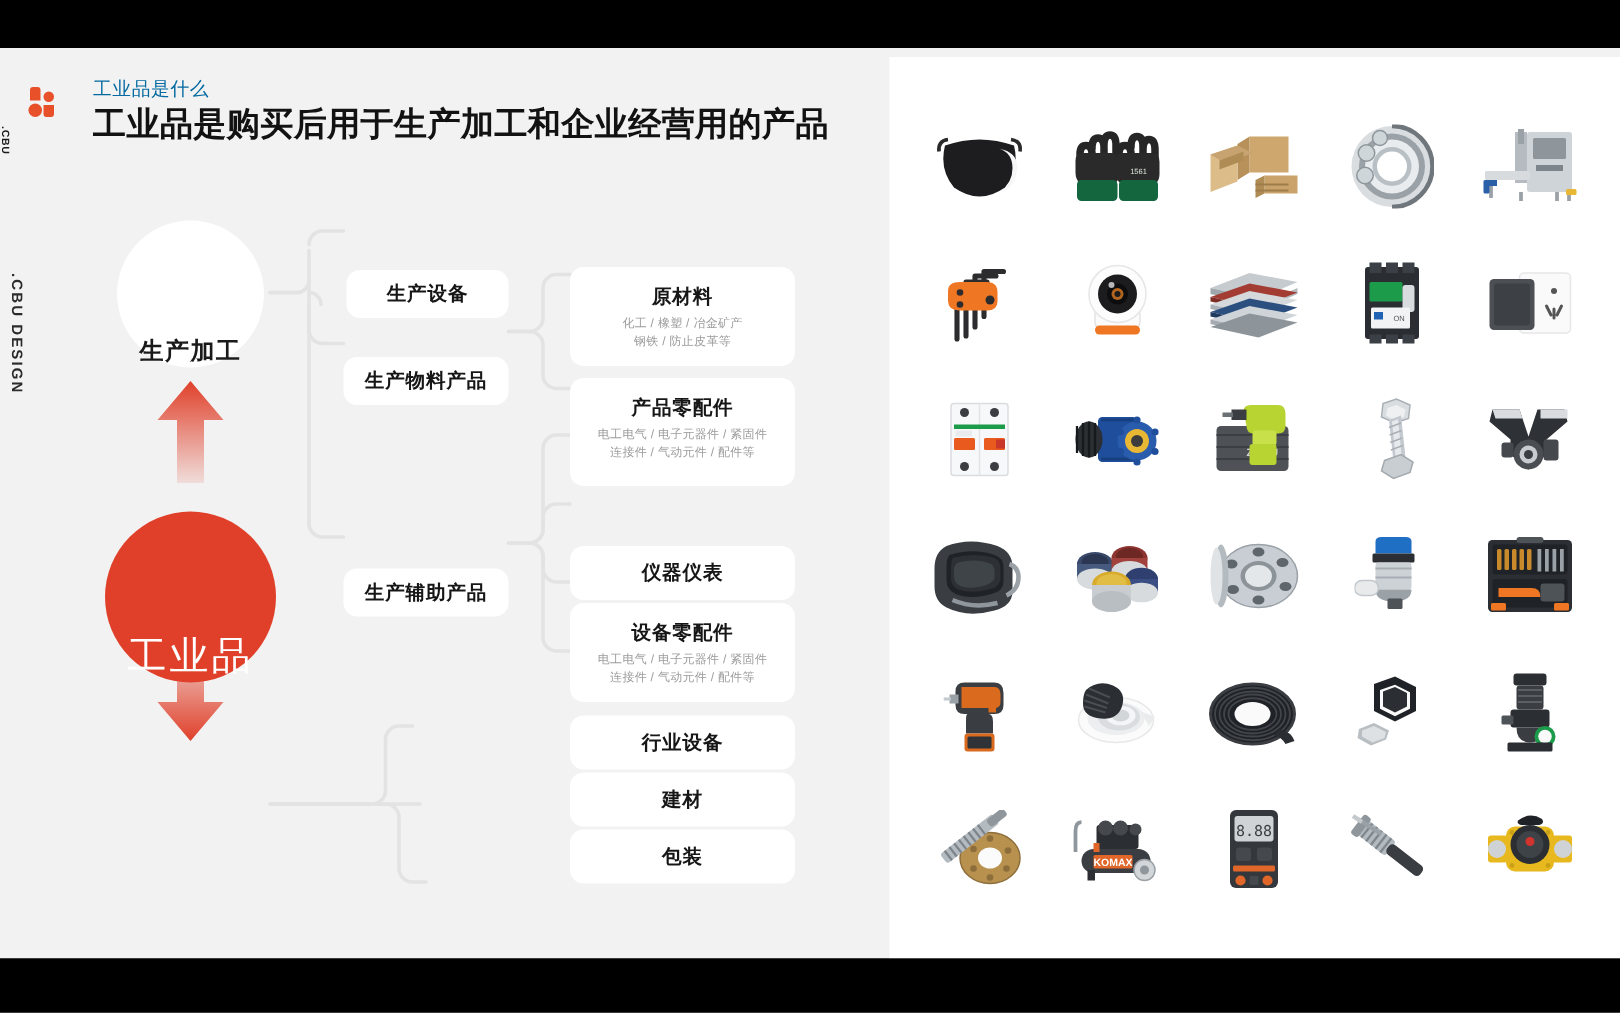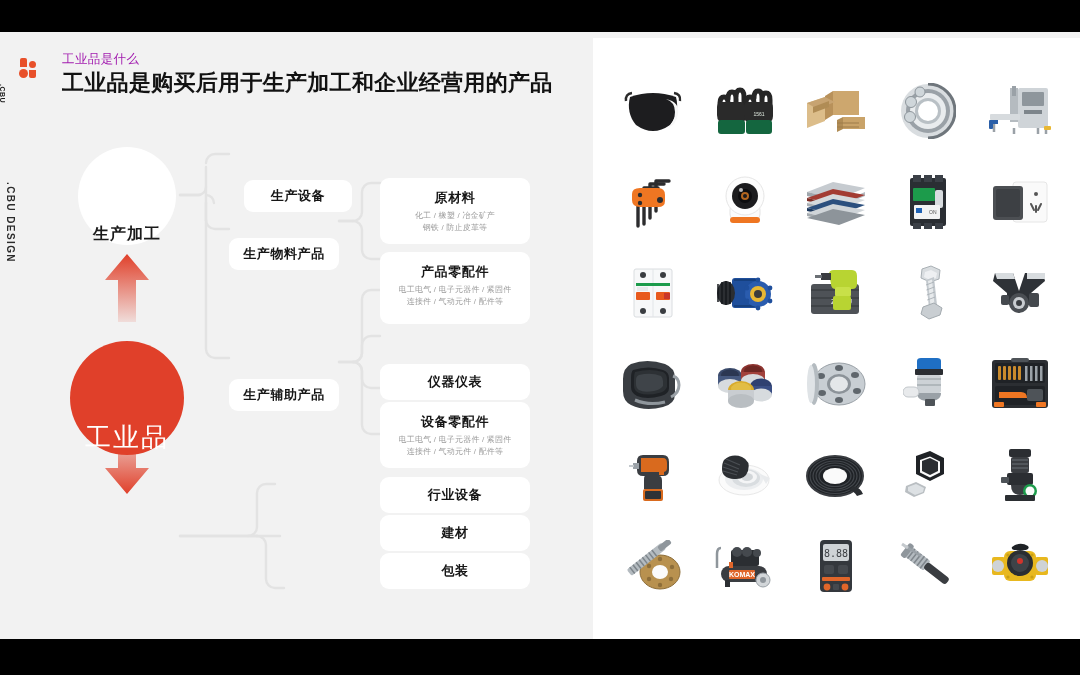--- a/index.html
+++ b/index.html
@@ -36,21 +36,21 @@
   #side-brand {
     position:absolute; left:16px; top:150px;
     font-size:10px; font-weight:bold; letter-spacing:1.4px; color:#2b2b2b;
     white-space:nowrap;
     transform:rotate(90deg); transform-origin:left top;
   }
 
   
   #eyebrow {
     position:absolute; left:62px; top:19px;
-    font-size:12.5px; color:#a21caf; letter-spacing:.4px;text-align:right;
+    font-size:12.5px; color:#0369a1; letter-spacing:.4px;text-align:right;
   }
   #headline {
     position:absolute; left:62px; top:36px;
     font-size:22px; font-weight:bold; color:#121212; letter-spacing:.3px;
   }
 
   
   #photo-panel {
     position:absolute; left:593px; top:6px;
     width:487px; height:601px; background:#fff;
@@ -161,21 +161,21 @@
       </defs>
       <path d="M31 0 L53 26 H40 V68 H22 V26 H9 Z" fill="url(#gup)"></path>
       <path d="M31 240 L53 214 H40 V172 H22 V214 H9 Z" fill="url(#gdn)"></path>
     </svg>
 
     <div class="node-circle node-red" style="left:70px; top:309px; width:114px; height:114px;">
       <span>工业品</span>
     </div>
 
 
-    <div class="chip" style="left:244px; top:148px; width:108px; height:32px;">
+    <div class="chip" style="left:231px; top:148px; width:108px; height:32px;">
       <span class="t">生产设备</span>
     </div>
     <div class="chip" style="left:229px; top:206px; width:110px; height:32px;">
       <span class="t">生产物料产品</span>
     </div>
     <div class="chip" style="left:229px; top:347px; width:110px; height:32px;">
       <span class="t">生产辅助产品</span>
     </div>
 
     <div class="chip" style="left:380px; top:146px; width:150px; height:66px;justify-content:center;">

